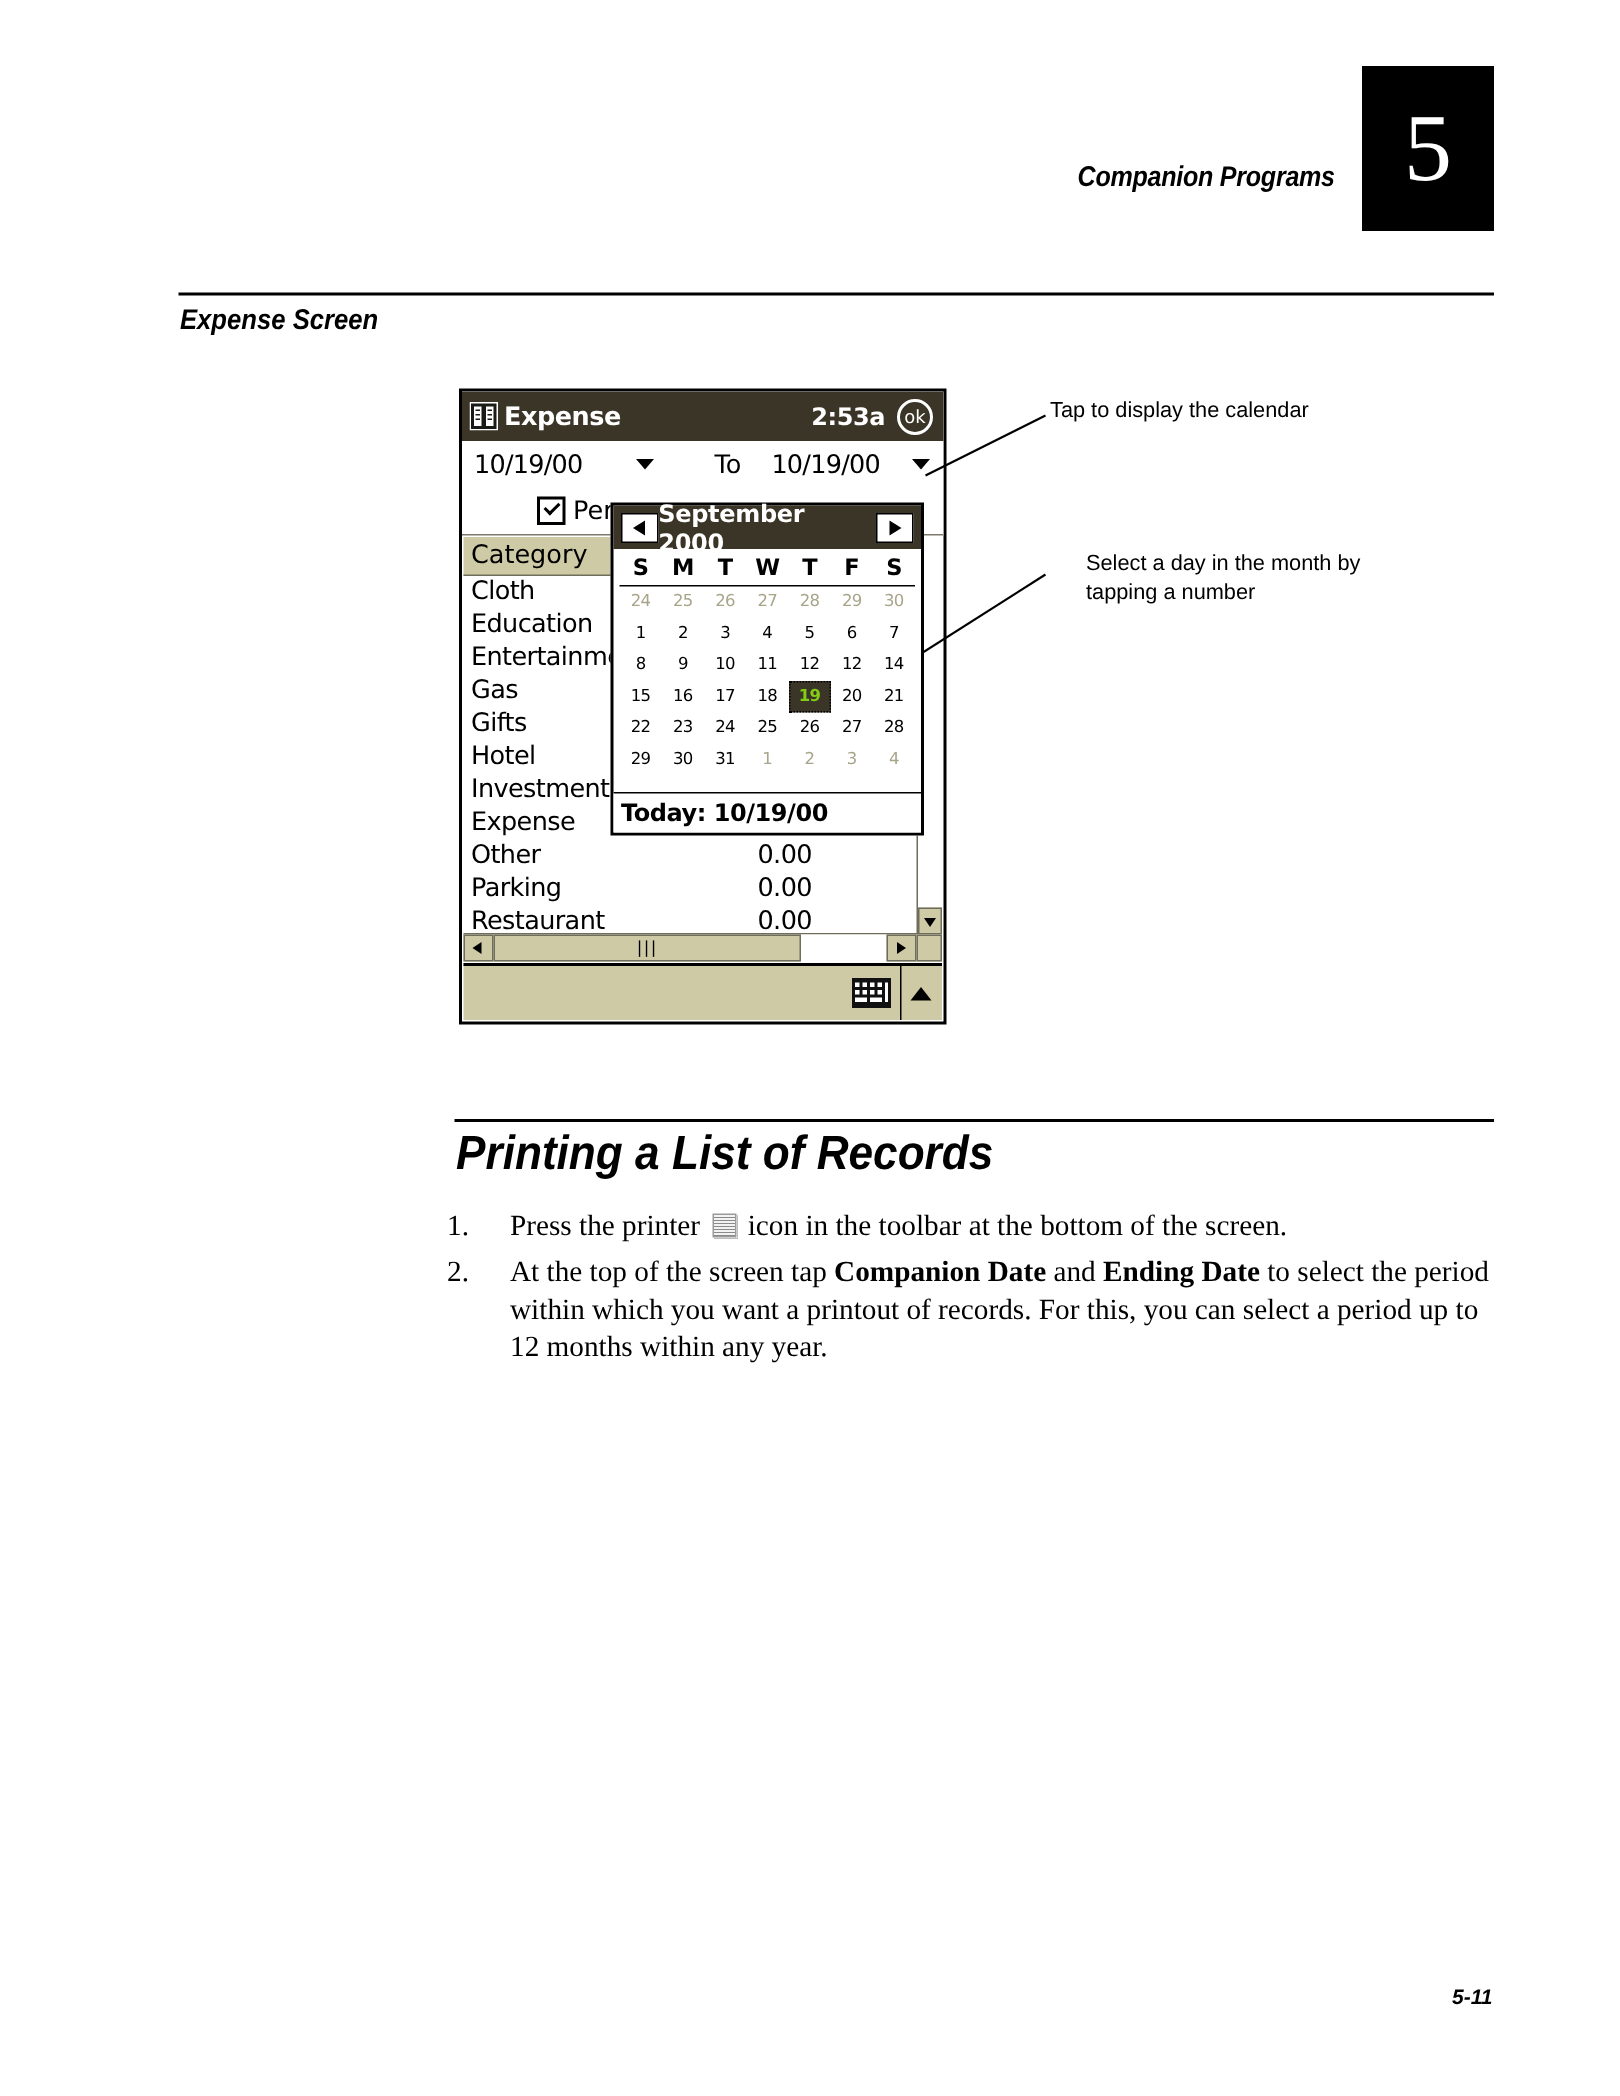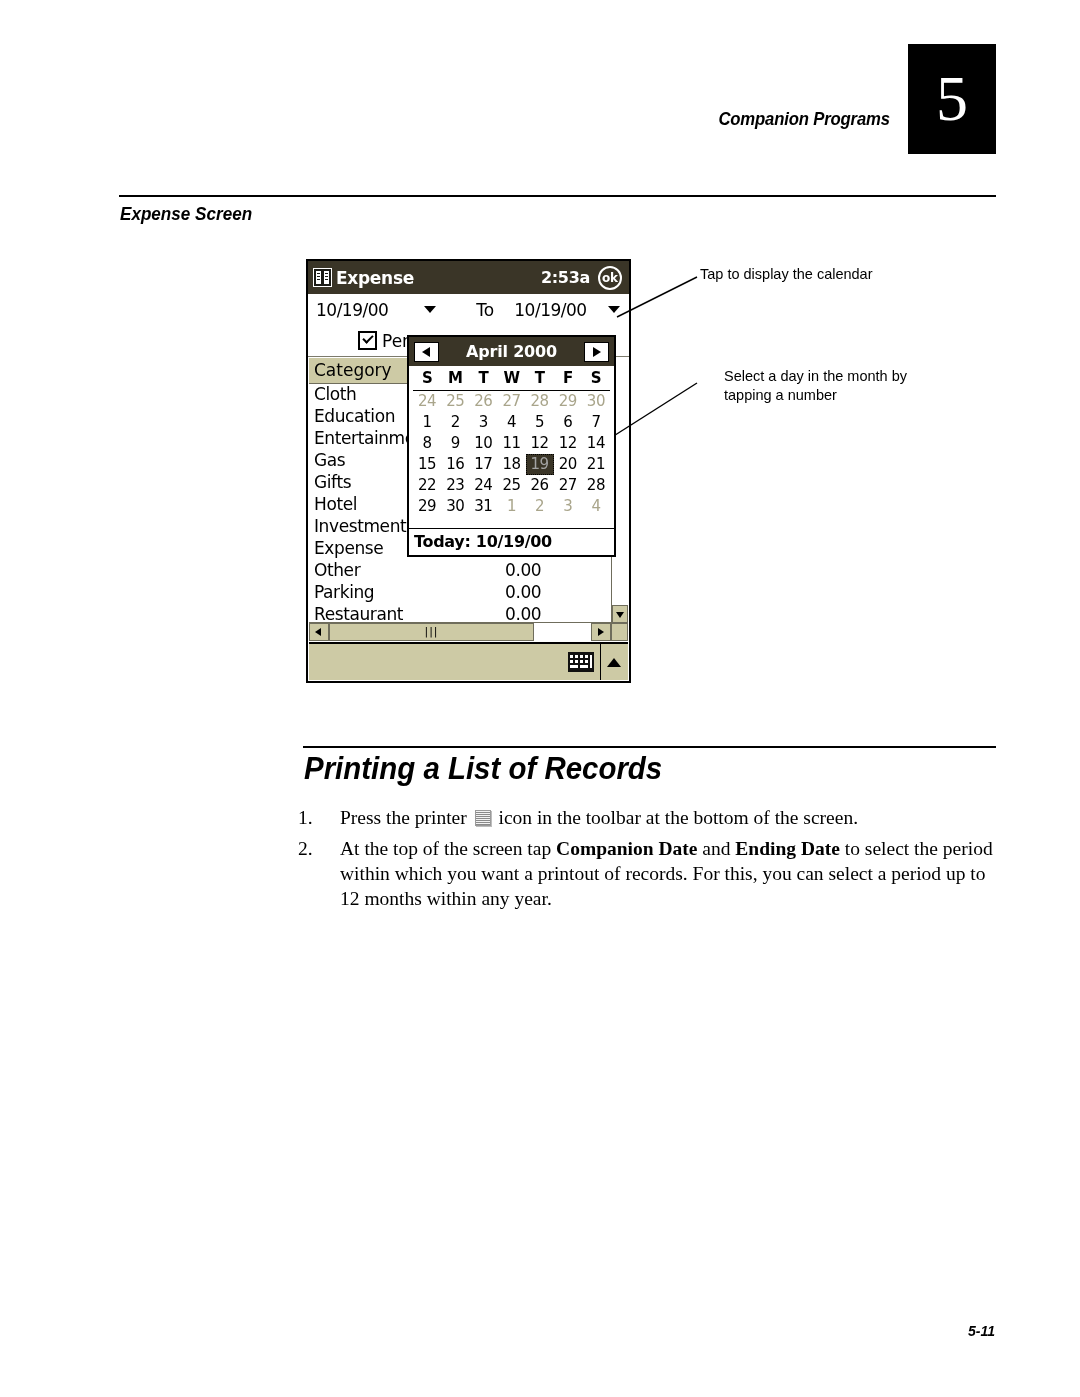--- a/index.html
+++ b/index.html
@@ -130,21 +130,21 @@
     font-size: 16px;
     font-weight: bold;
     letter-spacing: -0.3px;
   }
   #pda-ok {
     margin-left: 8px;
     width: 24px; height: 24px;
     border: 2px solid #ffffff;
     border-radius: 50%;
     font-size: 12px;
-    font-weight: bold;
+    font-weight: normal;
     line-height: 21px;
     text-align: center;
     box-sizing: border-box;
   }
 
   #date-row {
     position: absolute;
     left: 0; top: 33px;
     width: 100%;
     height: 31px;
@@ -420,39 +420,40 @@
   #cal-grid {
     padding: 2px 4px 0 4px;
   }
   .cal-row {
     display: flex;
     height: 21px;
   }
   .cal-cell {
     flex: 1 1 0;
     text-align: center;
-    font-size: 15px;
+    font-size: 11px;
     line-height: 20px;
     letter-spacing: -0.5px;
     position: relative;
   }
   #cal-dow {
     border-bottom: 1px solid #000;
     height: 22px;
   }
   #cal-dow .cal-cell {
     font-weight: bold;
     font-size: 15px;
   }
   .cal-cell.other { color: #a9a58b; }
   .cal-cell.selected {
     background: #3a3527;
-    color: #a3a3a3;
+    color: #84cc16;
     outline: 1px dotted #000;
     outline-offset: -1px;
+    font-weight: bold;
   }
   #cal-today {
     position: absolute;
     left: 0; bottom: 0;
     width: 100%;
     height: 27px;
     border-top: 1px solid #000;
     box-sizing: border-box;
     font-size: 16px;
     font-weight: bold;
@@ -644,21 +645,21 @@
       <rect x="12" y="13" width="8" height="3" fill="#ffffff"></rect>
       <rect x="22" y="3" width="2" height="13" fill="#ffffff"></rect>
     </svg>
     <div id="toolbar-divider"></div>
     <div id="toolbar-up"></div>
   </div>
 
   <div id="calendar">
     <div id="cal-header">
       <div class="cal-nav" id="cal-prev"></div>
-      <div id="cal-title">April 2000</div>
+      <div id="cal-title">September 2000</div>
       <div class="cal-nav" id="cal-next"></div>
     </div>
     <div id="cal-grid">
       <div class="cal-row" id="cal-dow">
           <div class="cal-cell">S</div>
           <div class="cal-cell">M</div>
           <div class="cal-cell">T</div>
           <div class="cal-cell">W</div>
           <div class="cal-cell">T</div>
           <div class="cal-cell">F</div>

